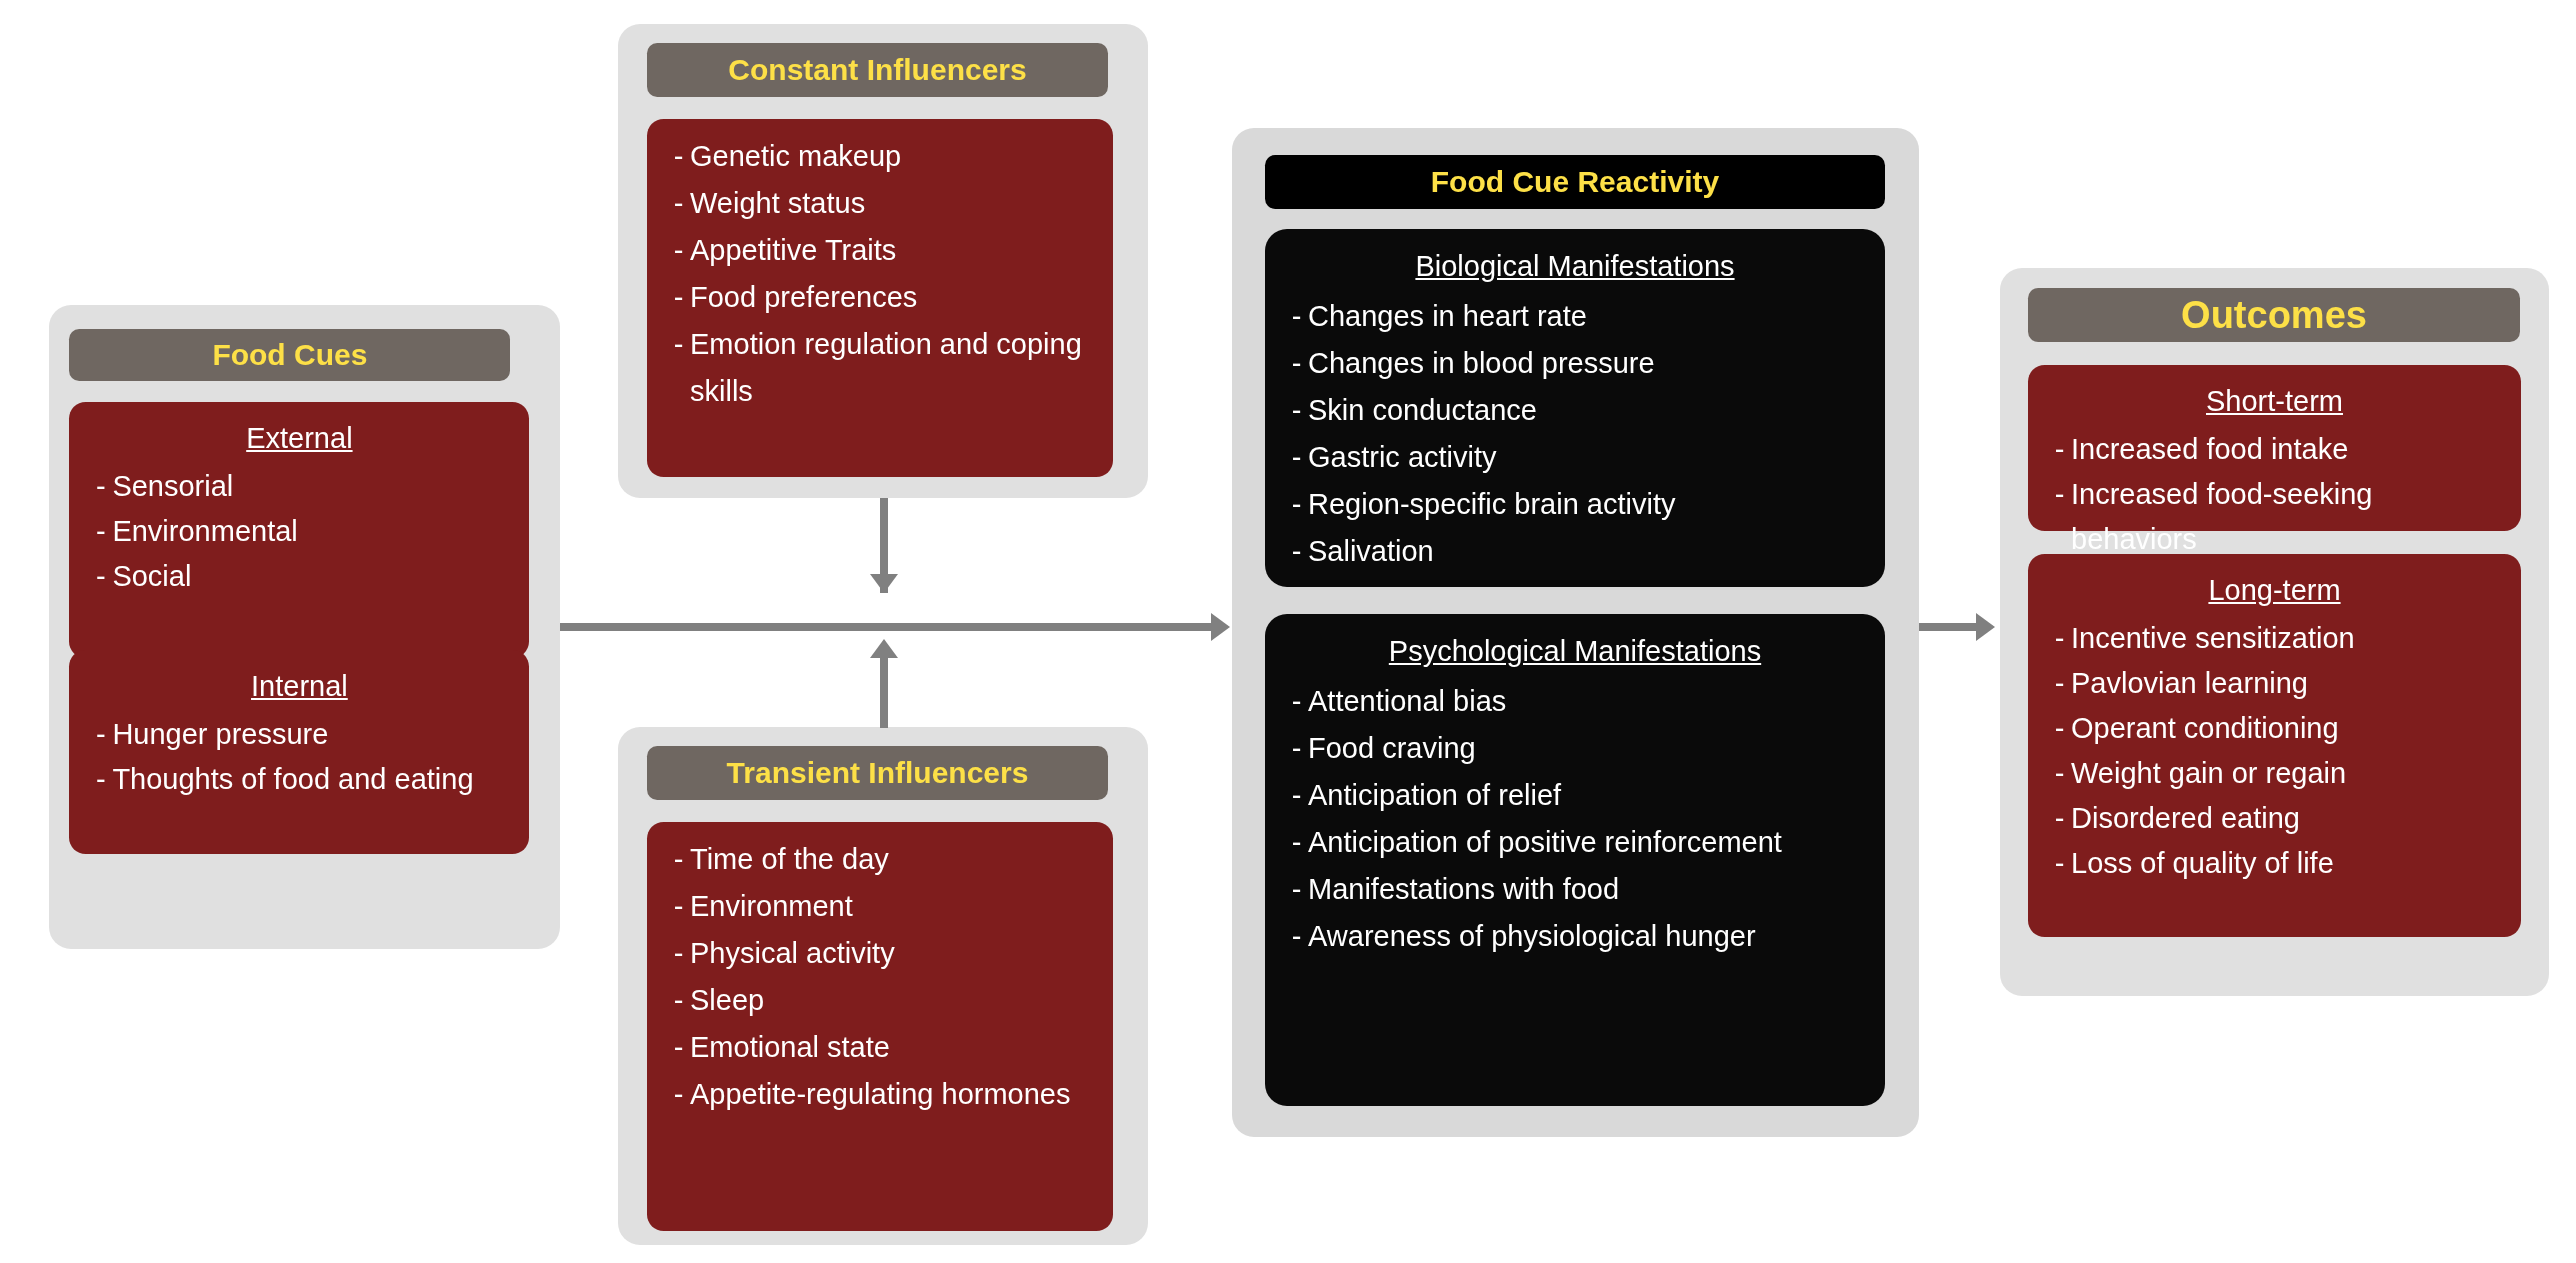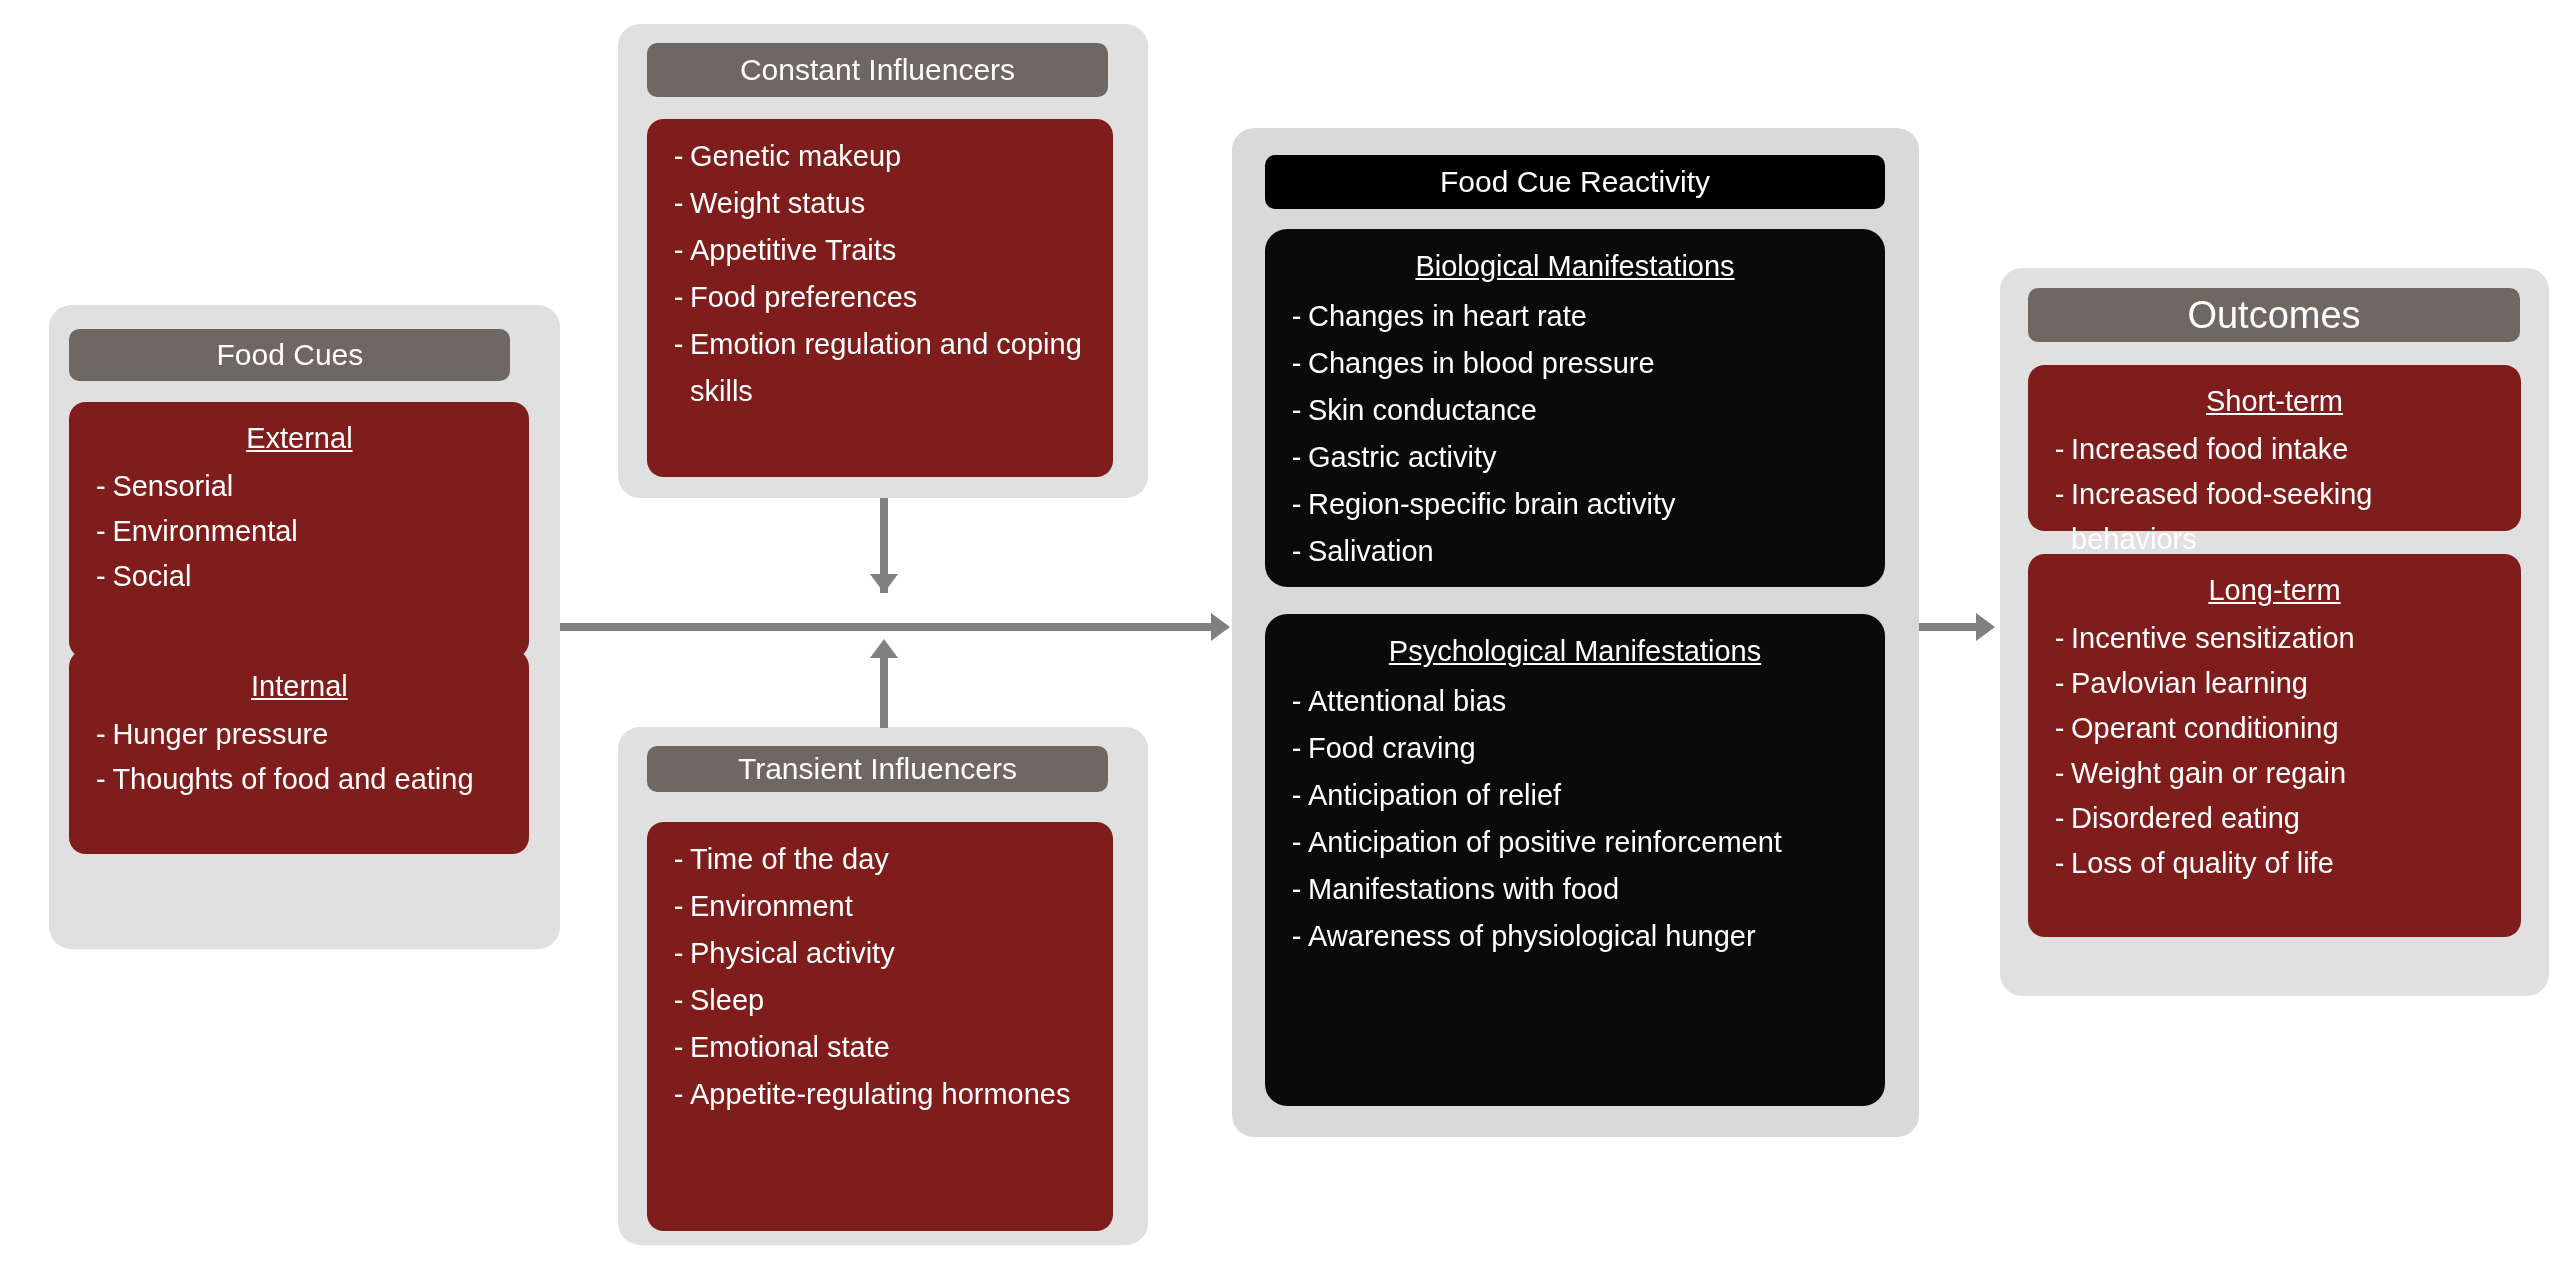--- a/index.html
+++ b/index.html
@@ -28,22 +28,22 @@
     box-sizing: border-box;
   }
   .panel.dark {
     background: #d9d9d9;
     padding-left: 14px;
   }
 
   
   .panel-header {
     background: #6f6761;
-    color: #ffffff;
-    font-weight: normal;
+    color: #fde047;
+    font-weight: bold;
     text-align: right;
     border-radius: 10.2px;
     box-sizing: border-box;
     display: flex;
     align-items: center;
     justify-content: center;
   }
   .panel-header.black {
     background: #000000;
   }
@@ -177,21 +177,21 @@
     left: 618px;
     top: 727px;
     width: 530px;
     height: 518px;
   }
   #panel-transient .panel-header {
     position: absolute;
     left: 29px;
     top: 19px;
     width: 461px;
-    height: 46px;
+    height: 54px;
     font-size: 30px;
   }
   #box-transient {
     position: absolute;
     left: 29px;
     top: 95px;
     width: 466px;
     height: 409px;
     font-size: 29px;
     line-height: 47px;

